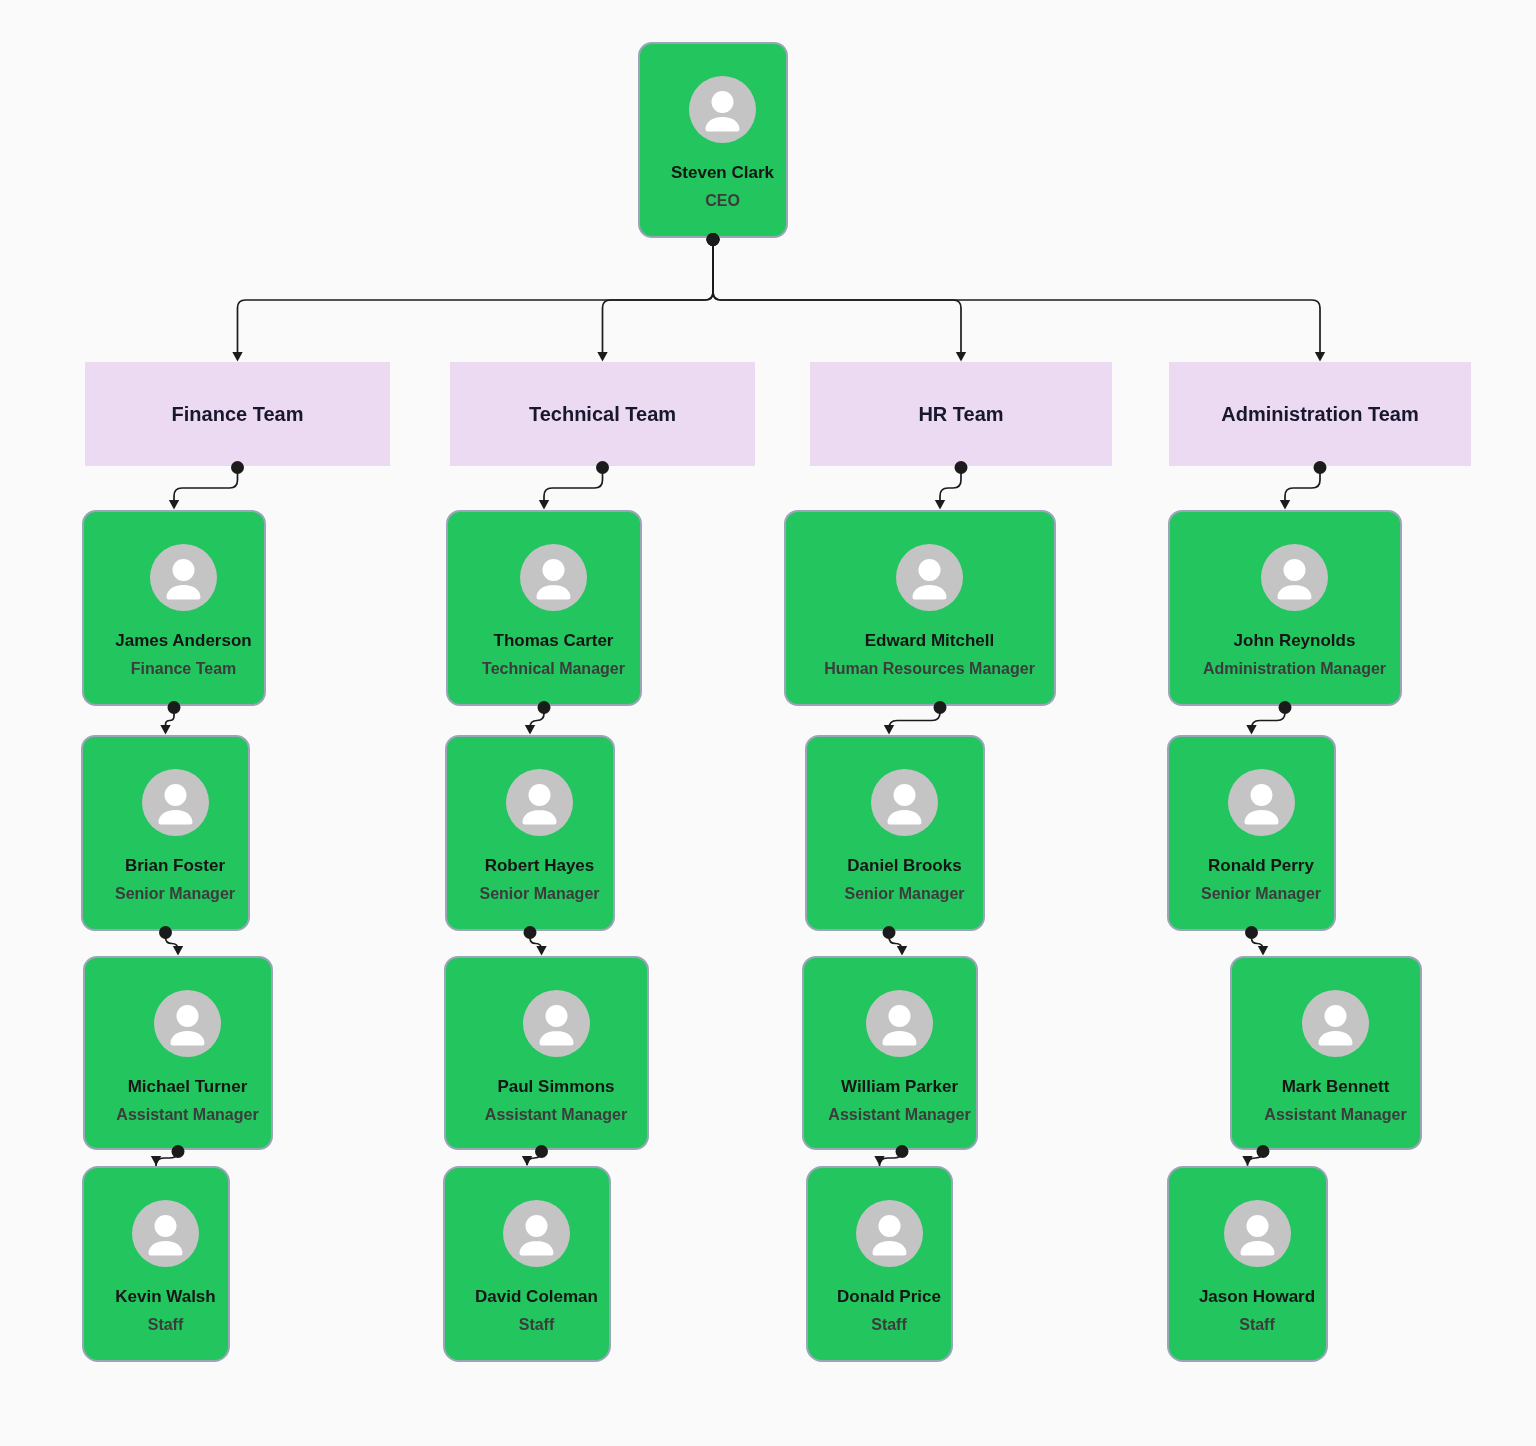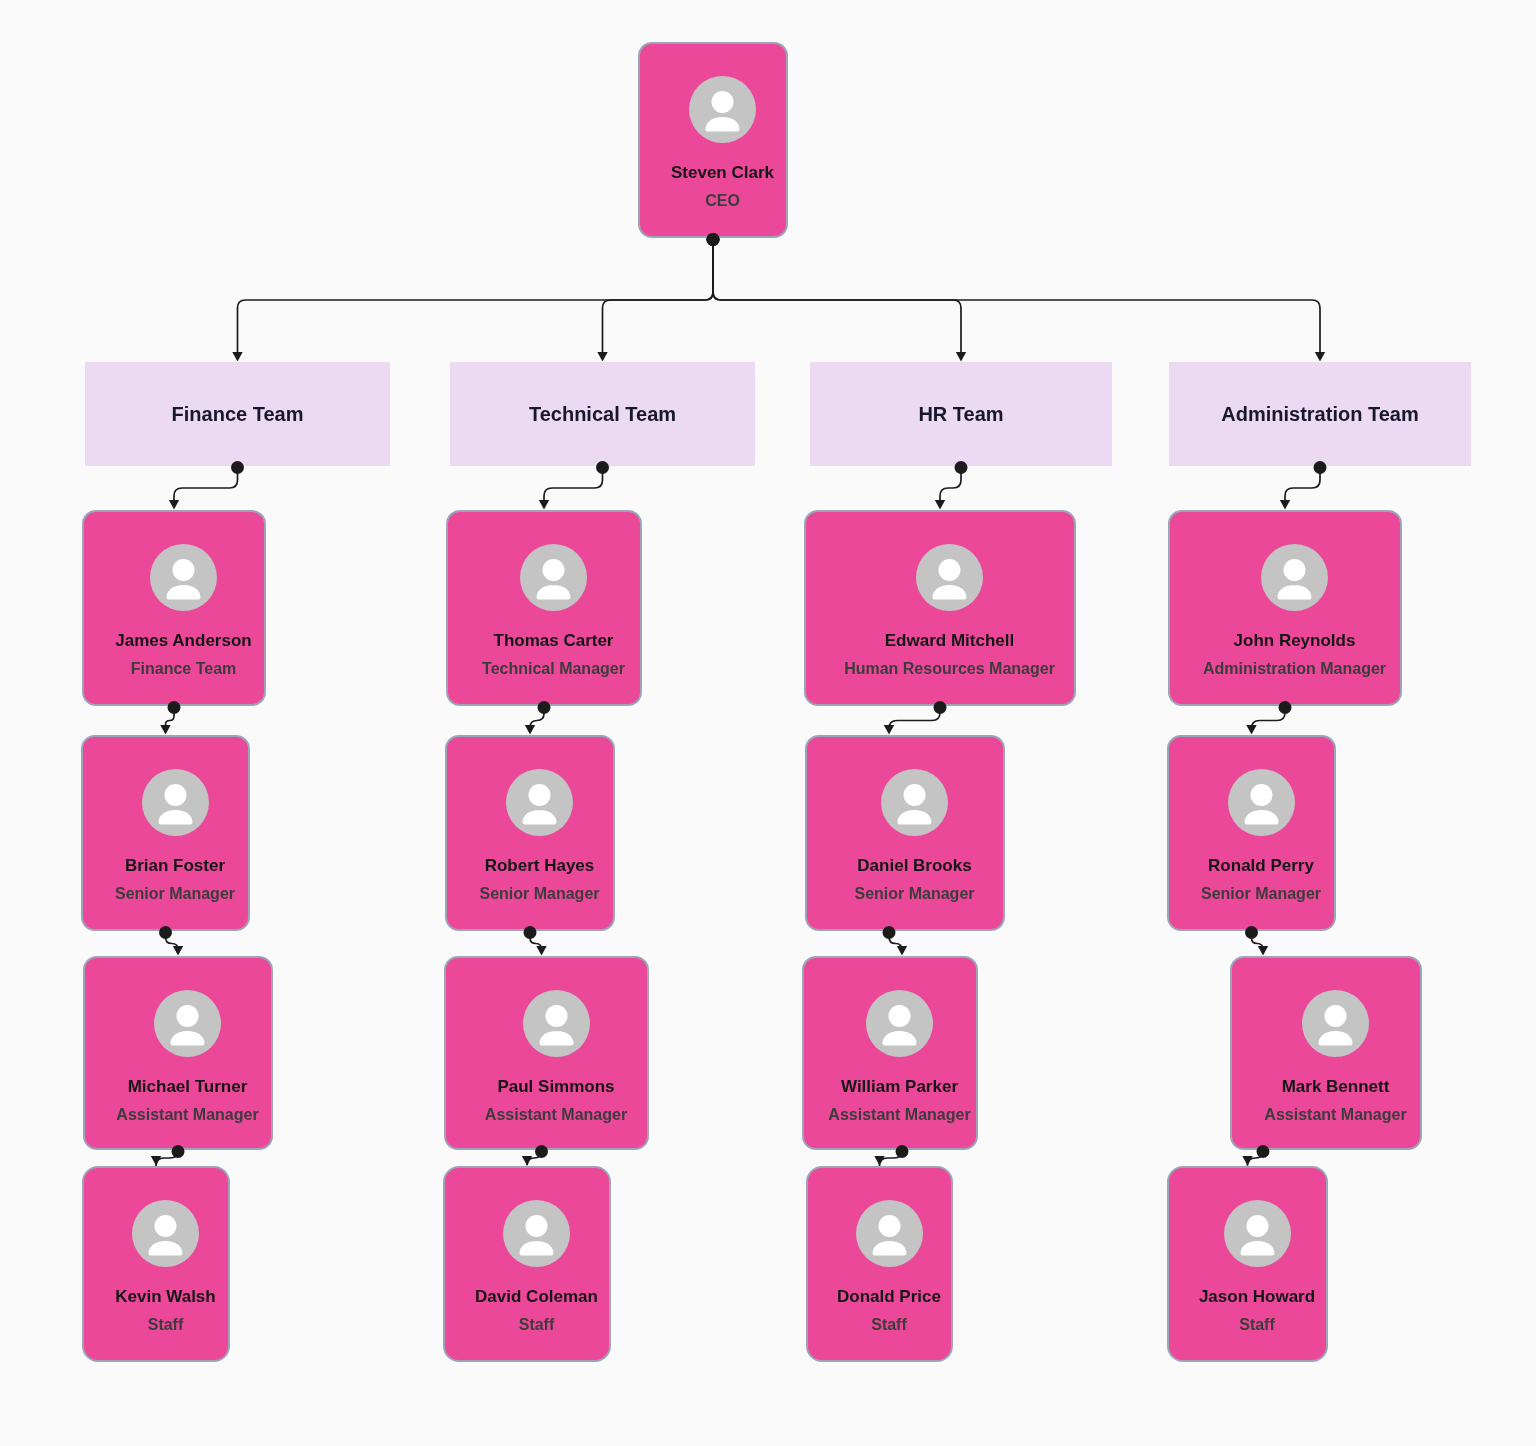--- a/index.html
+++ b/index.html
@@ -1,21 +1,21 @@
 <!DOCTYPE html>
 <html style="--header-bg: #ecdaf2; --card-border: #9aa5b8; --avatar: #c4c4c4;"><head>
 <meta charset="utf-8">
 <style>
   html,body{margin:0;padding:0;}
   body{font-family:"Liberation Sans", sans-serif;}
   .canvas{position:relative;width:1536px;height:1446px;background:#fafafa;overflow:hidden;}
 
   .card{
     position:absolute;
-    background:#ec4899;
+    background:#22c55e;
     border:2px solid var(--card-border,#9aa5b8);
     border-radius:14px;
     box-sizing:border-box;
     display:flex;
     flex-direction:column;
     align-items:center;
     padding-left:19px;
   }
   .avatar{
     width:67px;height:67px;border-radius:50%;
@@ -163,31 +163,31 @@
     <div class="avatar">
         <svg viewBox="0 0 67 67">
           <circle cx="33.5" cy="26" r="11" fill="#fff"></circle>
           <path d="M33.5 41 c-10.5 0 -17 5.5 -17 12.2 q0 2.3 2.3 2.3 h29.4 q2.3 0 2.3 -2.3 c0 -6.7 -6.5 -12.2 -17 -12.2 z" fill="#fff"></path>
         </svg>
       </div>
     <div class="name">David Coleman</div>
     <div class="title">Staff</div>
   </div>
 
-  <div class="card row1" style="left:804px;width:272px">
+  <div class="card row1" style="left:784px;width:272px">
     <div class="avatar">
         <svg viewBox="0 0 67 67">
           <circle cx="33.5" cy="26" r="11" fill="#fff"></circle>
           <path d="M33.5 41 c-10.5 0 -17 5.5 -17 12.2 q0 2.3 2.3 2.3 h29.4 q2.3 0 2.3 -2.3 c0 -6.7 -6.5 -12.2 -17 -12.2 z" fill="#fff"></path>
         </svg>
       </div>
     <div class="name">Edward Mitchell</div>
     <div class="title">Human Resources Manager</div>
   </div>
-  <div class="card row2" style="left:805px;width:200px">
+  <div class="card row2" style="left:805px;width:180px">
     <div class="avatar">
         <svg viewBox="0 0 67 67">
           <circle cx="33.5" cy="26" r="11" fill="#fff"></circle>
           <path d="M33.5 41 c-10.5 0 -17 5.5 -17 12.2 q0 2.3 2.3 2.3 h29.4 q2.3 0 2.3 -2.3 c0 -6.7 -6.5 -12.2 -17 -12.2 z" fill="#fff"></path>
         </svg>
       </div>
     <div class="name">Daniel Brooks</div>
     <div class="title">Senior Manager</div>
   </div>
   <div class="card row3" style="left:802px;width:176px">

